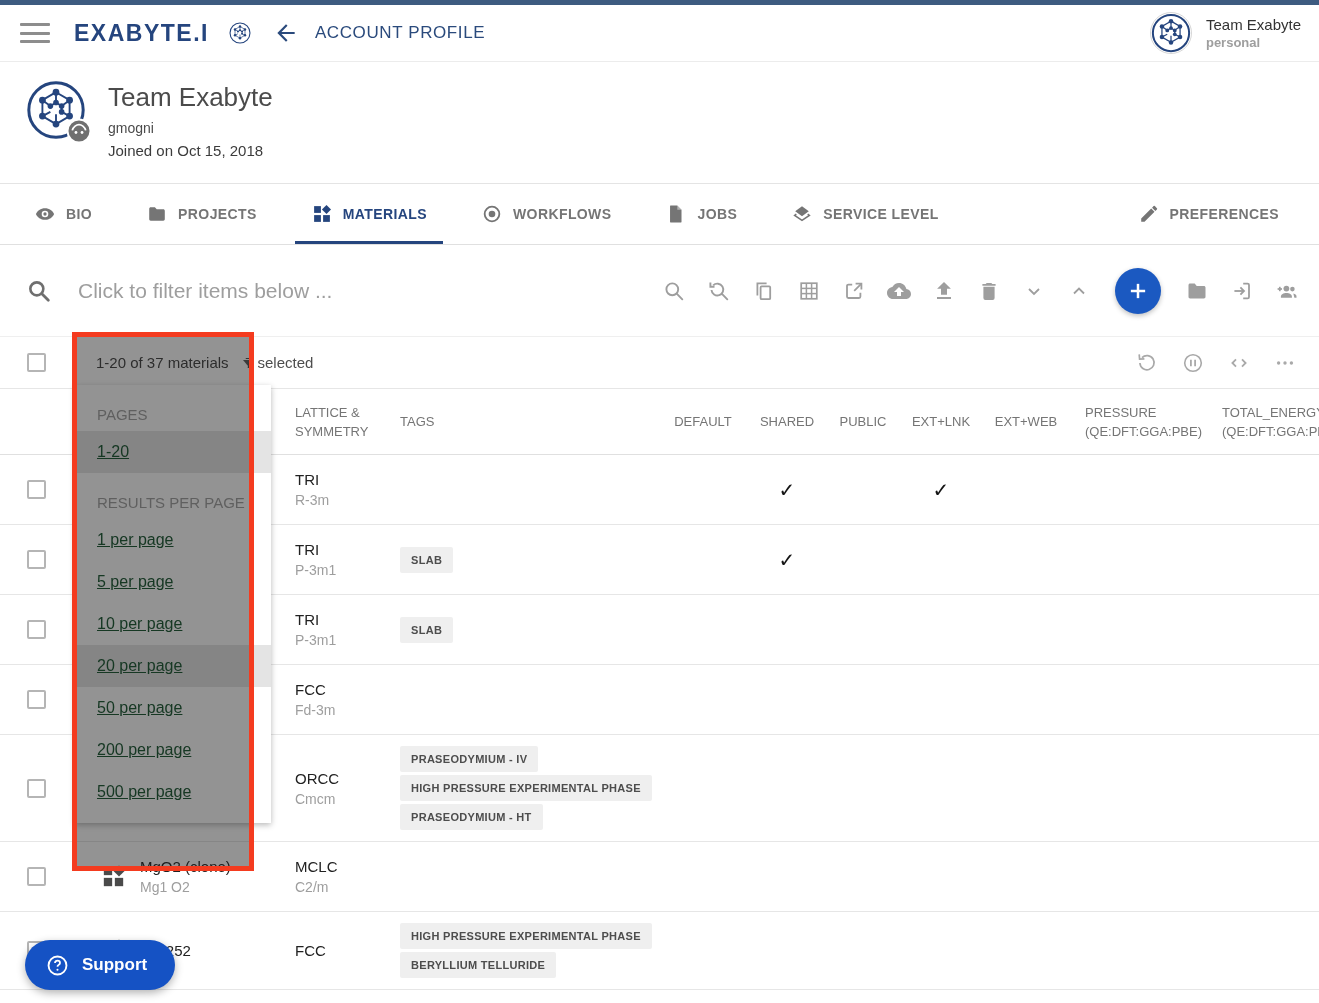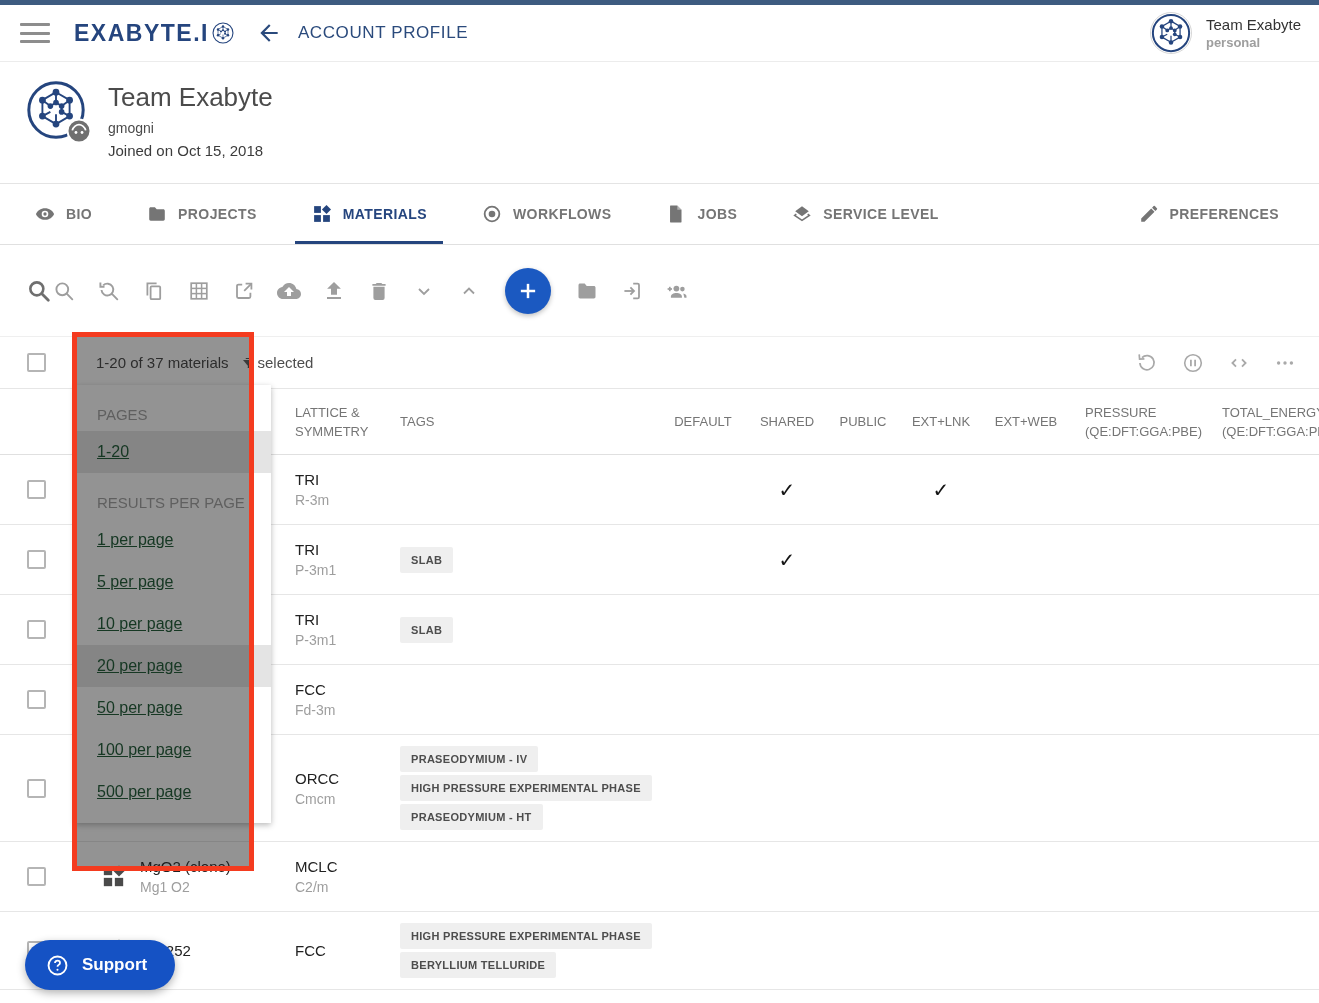--- a/index.html
+++ b/index.html
@@ -5,21 +5,21 @@
   * { margin:0; padding:0; box-sizing:border-box; }
   html,body { width:1319px; height:1003px; }
   body { font-family:"Liberation Sans","DejaVu Sans",sans-serif; background:#fff; overflow:hidden; }
   .page { position:relative; width:1319px; height:1003px; background:#fff; overflow:hidden; }
 
   
   .window-strip { height:5px; background:#3d5b80; }
   .navbar { height:57px; display:flex; align-items:center; border-bottom:1px solid #ececec; padding:0 18px 0 20px; background:#fff; }
   .hamburger { width:30px; height:20px; display:flex; flex-direction:column; justify-content:space-between; cursor:pointer; margin-right:24px; }
   .hamburger i { display:block; height:3px; background:#8d8d8d; border-radius:1px; }
-  .brand { display:flex; align-items:center; gap:3px; }
+  .brand { display:flex; align-items:center; gap:20px; }
   .brand-text { font-size:23px; font-weight:bold; letter-spacing:1.5px; color:#25457e; }
   .brand-ball { width:22px; height:22px; }
   .back-arrow { margin:0 16px 0 22px; cursor:pointer; display:flex; }
   .page-title { font-size:17px; color:#2a4a7c; letter-spacing:0.6px; }
   .nav-user { margin-left:auto; display:flex; align-items:center; gap:14px; }
   .nav-avatar { width:42px; height:42px; border-radius:50%; overflow:hidden; border:1px solid #d7d7d7; }
   .nav-user-name { font-size:15px; color:#333; }
   .nav-user-type { font-size:13px; color:#9e9e9e; margin-top:2px;font-weight:bold; }
 
   
@@ -282,20 +282,21 @@
       </div>
     </div>
 
   <div class="filterbar">
     <span class="filter-search-icon" id="filter-search-icon">
         <svg viewBox="0 0 24 24" width="100%" height="100%">
           <circle cx="10" cy="10" r="6" fill="none" stroke="#6f6f6f" stroke-width="2.4"></circle>
           <line x1="14.6" y1="14.6" x2="20.6" y2="20.6" stroke="#6f6f6f" stroke-width="2.6" stroke-linecap="round"></line>
         </svg>
       </span>
+    <div class="filter-placeholder">Click to filter items below ...</div>
     <div class="filter-icons" id="filter-icons">
         <span class="icon-btn">
           <svg viewBox="0 0 24 24">
             <circle cx="10.3" cy="10.3" r="5.9" stroke="currentColor" fill="none" stroke-width="1.9"></circle>
             <line x1="14.7" y1="14.7" x2="20.3" y2="20.3" stroke="currentColor" stroke-width="1.9" stroke-linecap="round"></line>
           </svg>
         </span>
         <span class="icon-btn">
           <svg viewBox="0 0 24 24">
             <path d="M6.2 6.4a5.9 5.9 0 1 1-1.7 4.6" stroke="currentColor" fill="none" stroke-width="1.9"></path>
@@ -630,21 +631,21 @@
   <div class="pagination-menu" id="pagination-menu">
       <div class="menu-header">PAGES</div>
       <div class="menu-item selected">1-20</div>
       <div class="menu-gap"></div>
       <div class="menu-header">RESULTS PER PAGE</div>
       <div class="menu-item">1 per page</div>
       <div class="menu-item">5 per page</div>
       <div class="menu-item">10 per page</div>
       <div class="menu-item selected">20 per page</div>
       <div class="menu-item">50 per page</div>
-      <div class="menu-item">100 per page</div>
+      <div class="menu-item">200 per page</div>
       <div class="menu-item">500 per page</div>
     </div>
 
   <div class="annotation-box"></div>
 
   <div class="support-btn">
     <svg viewBox="0 0 24 24">
       <circle cx="12" cy="12" r="8.6" fill="none" stroke="#fff" stroke-width="1.8"></circle>
       <path d="M9.6 9.6c0-1.4 1.1-2.3 2.4-2.3 1.3 0 2.4.9 2.4 2.2 0 1.6-1.9 1.9-2.3 3v.7" fill="none" stroke="#fff" stroke-width="1.7"></path>
       <circle cx="12" cy="16.1" r="1" fill="#fff"></circle>

